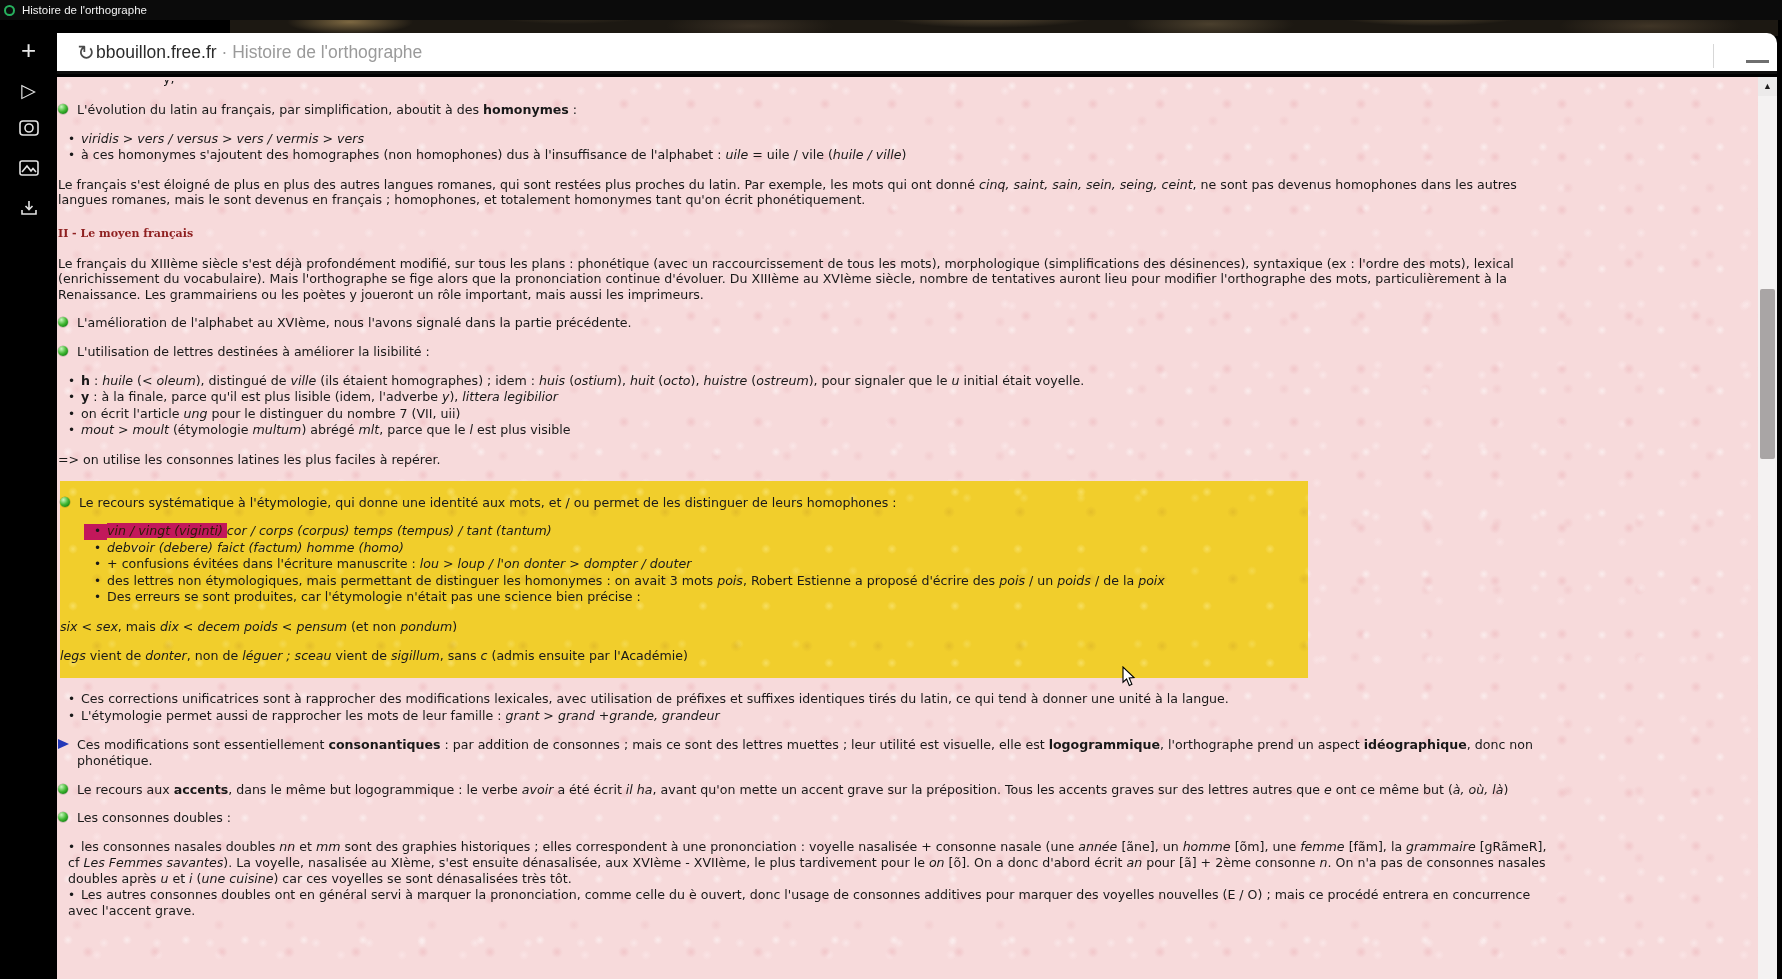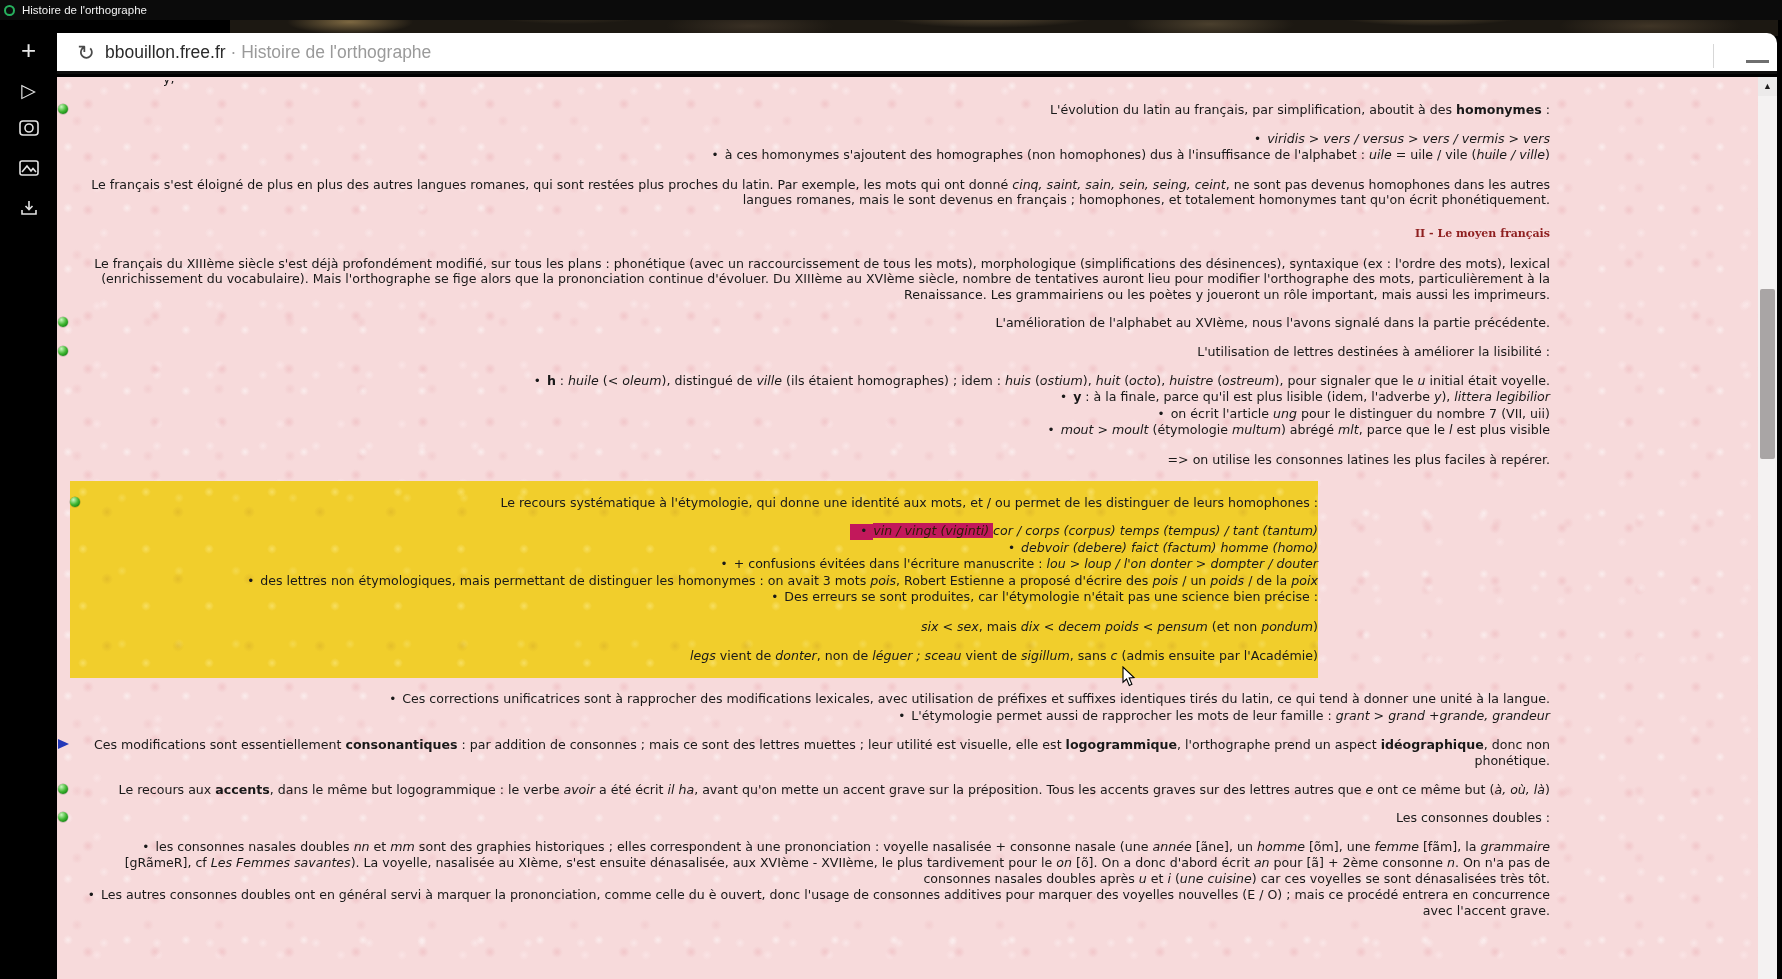--- a/index.html
+++ b/index.html
@@ -24,54 +24,54 @@
   
   .sidebar { position:absolute; left:0; top:20px; width:57px; height:959px; background:#000; z-index:8; }
   .sbtn { position:absolute; left:0; width:57px; height:38px; display:flex; align-items:center; justify-content:center; color:#e8e8e8; cursor:default; }
   .sbtn svg { stroke:#e2e2e2; fill:none; stroke-width:1.6; }
   .glyph-plus { font-size:26px; font-weight:300; line-height:1; }
   .glyph-play { font-size:19px; }
 
   
   .toolbar { position:absolute; left:57px; top:33px; width:1720px; height:41px; background:#ffffff; border-bottom:3px solid #0e0e0e; border-top-right-radius:10px; z-index:7; }
   .reload { position:absolute; left:16px; top:7px; width:26px; height:26px; color:#4a4a4a; font-size:21px; line-height:26px; text-align:center; }
-  .urlbox { position:absolute; left:48px; top:9px; font-size:17.5px; white-space:nowrap; }
+  .urlbox { position:absolute; left:39px; top:9px; font-size:17.5px; white-space:nowrap; }
   .url-host { color:#2b2b2b; }
   .url-sep  { color:#9a9a9a; }
   .url-title{ color:#9a9a9a; }
   .tb-sepline { position:absolute; left:1656px; top:11px; width:1px; height:24px; background:#d7d7d7; }
   .min-btn { position:absolute; left:1679px; top:12px; width:44px; height:20px; }
   .min-bar { position:absolute; left:10px; top:15px; width:23px; height:3px; background:#6f6f6f; }
 
   
   .page { position:absolute; left:57px; top:77px; width:1701px; height:902px; overflow:hidden; z-index:4;
     background:
       radial-gradient(circle 3px at 11px 9px,  rgba(255,255,255,.5), transparent 5px),
       radial-gradient(circle 4px at 31px 27px, rgba(238,185,190,.6), transparent 6px),
       radial-gradient(circle 3px at 47px 14px, rgba(252,238,239,.6), transparent 5px),
       radial-gradient(circle 4px at 20px 44px, rgba(240,196,199,.55), transparent 6px),
       radial-gradient(circle 3px at 40px 52px, rgba(253,234,236,.6), transparent 5px),
       #f7dadb;
-    background-size:59px 61px, 67px 53px, 53px 71px, 71px 67px, 61px 59px, auto;text-align:right; }
+    background-size:59px 61px, 67px 53px, 53px 71px, 71px 67px, 61px 59px, auto; }
   .textcol { position:relative; padding:3px 0 0 1px; width:1493px; font-size:12.6px; line-height:15.6px; color:#191919; font-family:"DejaVu Sans",sans-serif; }
 
   .clipline { height:9px; overflow:hidden; position:relative; }
   .cliptext { position:absolute; left:105px; top:-9px; }
 
   .gitem { position:relative; padding-left:19px; margin:13px 0; }
   .gdot { position:absolute; left:0; top:2px; width:10px; height:10px; border-radius:50%;
     background:radial-gradient(circle at 34% 28%, #c8f7bd, #43b834 48%, #128412 80%, #0a5e0a); box-shadow:0 0 0 .5px rgba(20,70,20,.35); }
   .barrow { position:absolute; left:0; top:2px; width:0; height:0;
     border-left:11px solid #2438b8; border-top:5.5px solid transparent; border-bottom:5.5px solid transparent; }
   .para { margin:13px 0; }
   .sechead { margin:18px 0 14px; font-family:"DejaVu Serif",serif; font-size:11px; font-weight:bold; color:#8e1f1f; }
-  .blist { margin:13px 0; padding-left:26px; list-style:none; }
+  .blist { margin:13px 0; padding-left:10px; list-style:none; }
   .bli { margin:0; }
   .dot { display:inline-block; padding-right:6px; font-size:12px; }
-  .ybox { width:1248px; margin-left:12px; padding:1px 0 2px;
+  .ybox { width:1248px; margin-left:2px; padding:1px 0 2px;
     background:
       radial-gradient(circle 3px at 13px 11px, rgba(255,240,150,.5), transparent 5px),
       radial-gradient(circle 4px at 37px 31px, rgba(205,160,40,.35), transparent 6px),
       radial-gradient(circle 3px at 52px 17px, rgba(250,230,120,.45), transparent 5px),
       #f1ce2c;
     background-size:63px 57px, 71px 67px, 57px 73px, auto; }
   .ybox .blist { padding-left:34px; }
   .r-i { font-style:italic; }
   .r-b { font-weight:bold; }
   .r-sel { background:#c2185b; font-style:italic; color:#2c1d05; }

